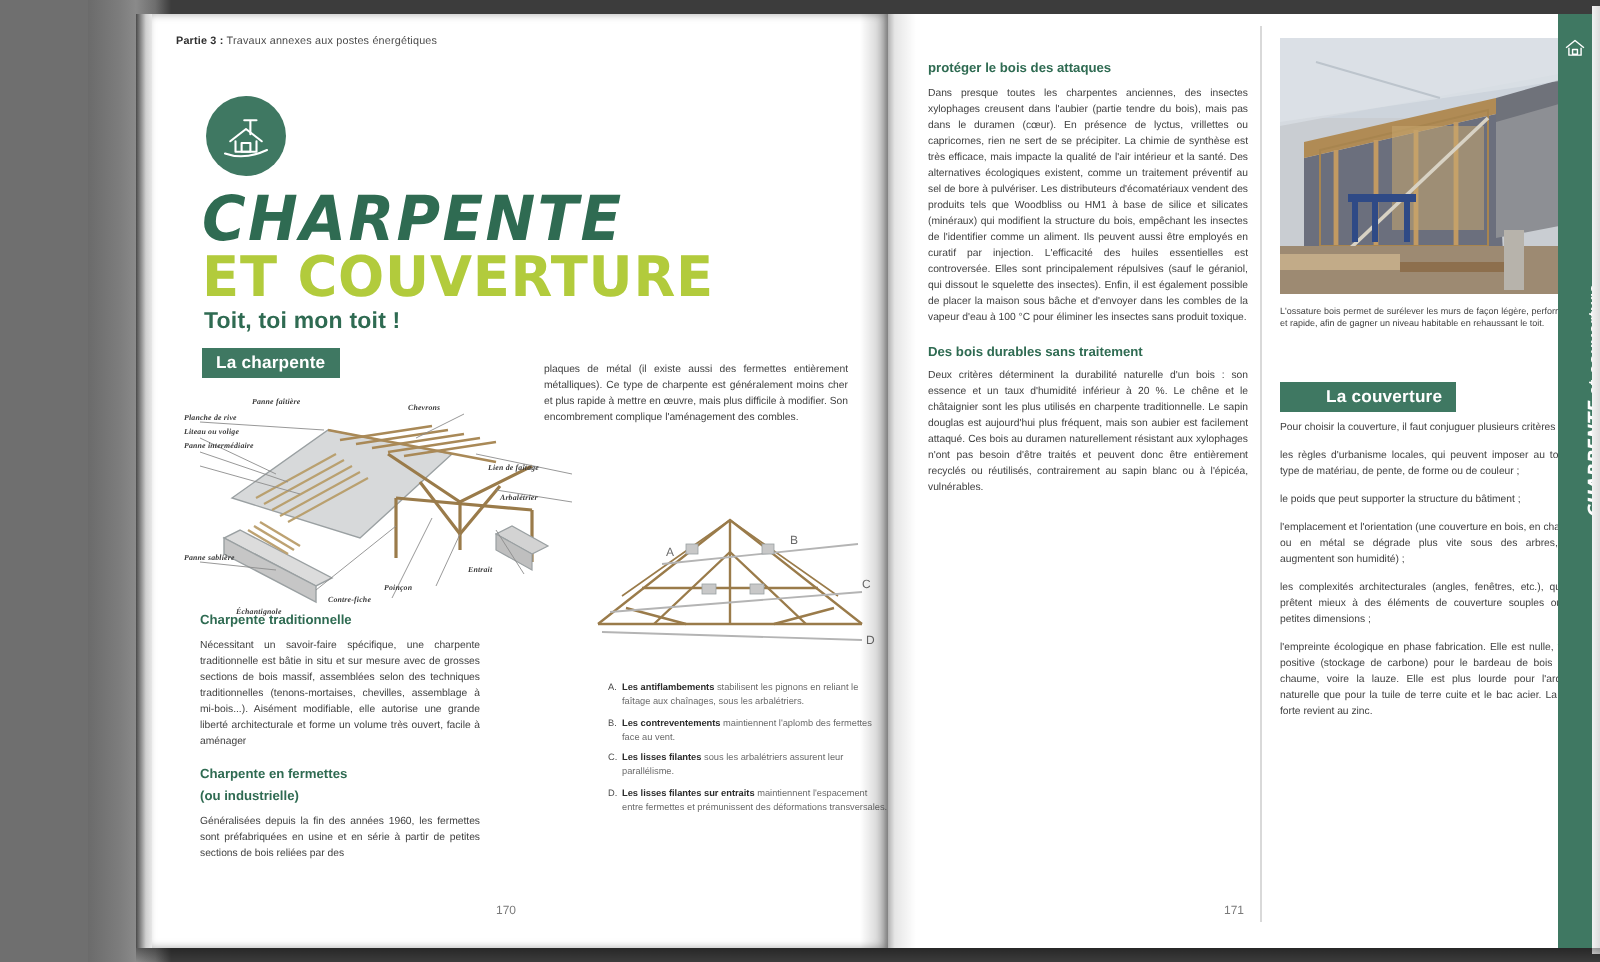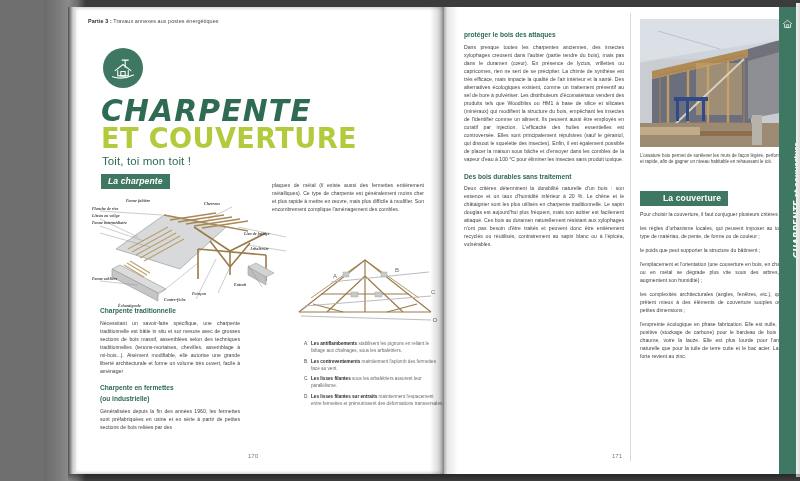--- a/index.html
+++ b/index.html
@@ -30,21 +30,21 @@
   .runhead b{color:#2f2f2f;}
 
   .logo-circle{position:absolute;left:27px;top:41px;width:40px;height:40px;border-radius:50%;
     background:#3f7862;display:flex;align-items:center;justify-content:center;}
   .logo-circle svg{width:28px;height:28px;}
 
   .t-charpente{position:absolute;left:25px;top:88px;font-size:31px;line-height:31px;font-style:italic;
     font-weight:700;color:#2f6b52;letter-spacing:1.2px;font-family:"DejaVu Sans",sans-serif;transform:scaleX(.96);transform-origin:left;}
   .t-couverture{position:absolute;left:25px;top:118px;font-size:28px;line-height:28px;font-weight:700;
     color:#b2cb3c;letter-spacing:.4px;font-family:"DejaVu Sans",sans-serif;transform:scaleX(.97);transform-origin:left;}
-  .t-sub{position:absolute;left:26px;top:148px;font-size:11.5px;font-weight:400;color:#2f6b52;letter-spacing:.1px;}
+  .t-sub{position:absolute;left:26px;top:148px;font-size:11.5px;font-weight:700;color:#2f6b52;letter-spacing:.1px;}
 
   .sect-band{position:absolute;background:#3f7862;color:#fff;font-weight:700;font-size:8.6px;
     padding:2px 7px 3px 7px;letter-spacing:.1px;}
 
   
   .diagram{position:absolute;left:22px;top:186px;width:190px;height:112px;}
   .diagram svg{position:absolute;inset:0;}
   .dlab{position:absolute;font-size:3.9px;font-style:italic;font-weight:700;color:#3a3a3a;
     font-family:"Liberation Serif",serif;white-space:nowrap;letter-spacing:.1px;}
 
@@ -97,21 +97,21 @@
           <path d="M30 14 L44 14 M37 14 L37 30"></path>
           <path d="M8 52 Q30 60 56 48"></path>
         </g>
       </svg>
     </div>
 
     <div class="t-charpente">CHARPENTE</div>
     <div class="t-couverture">ET COUVERTURE</div>
     <div class="t-sub">Toit, toi mon toit !</div>
 
-    <div class="sect-band" style="left:25px;top:167px;font-style:italic;">La charpente</div>
+    <div class="sect-band" style="left:25px;top:167px;">La charpente</div>
 
     <div class="diagram">
       <svg viewBox="0 0 190 112">
 
         <polygon points="18,56 66,22 128,34 82,76" fill="#d7d9da" stroke="#9aa0a2" stroke-width="0.7"></polygon>
 
         <g stroke="#b9a06f" stroke-width="1.1" fill="none">
           <line x1="30" y1="56" x2="70" y2="34"></line>
             <line x1="34" y1="59" x2="74" y2="37"></line>
           <line x1="38" y1="62" x2="78" y2="40"></line>

